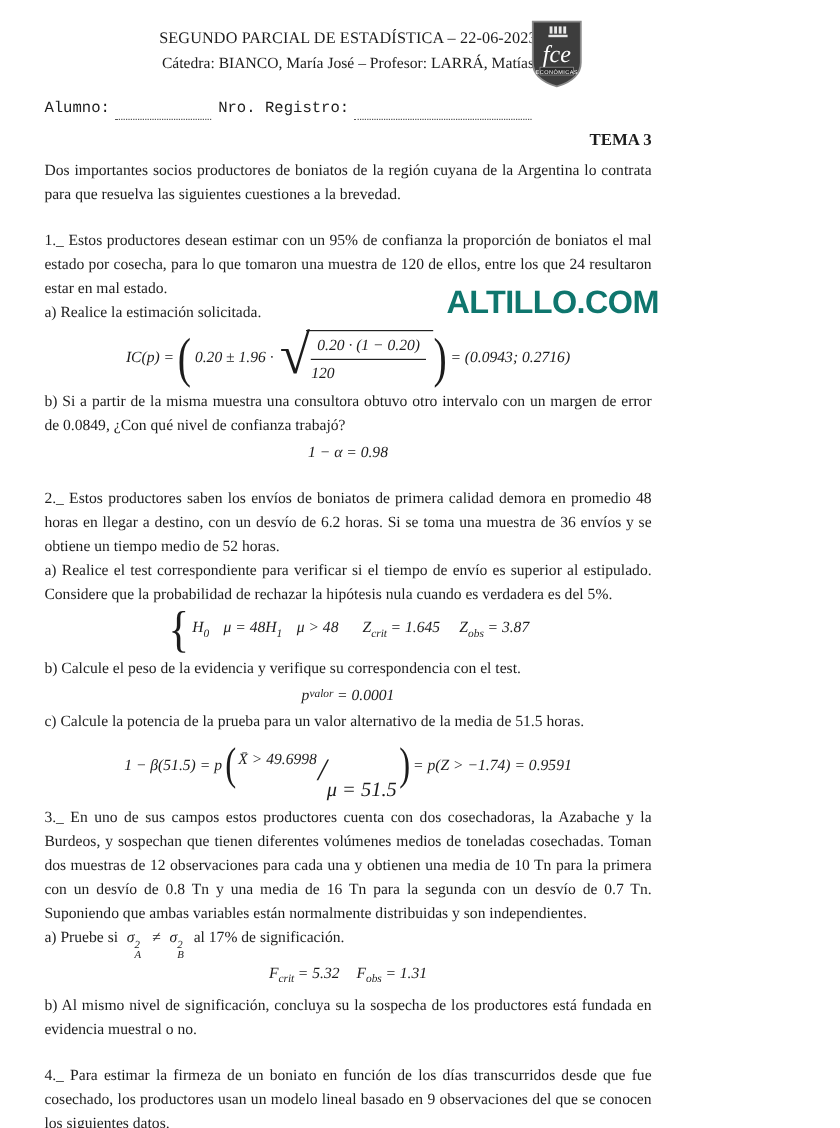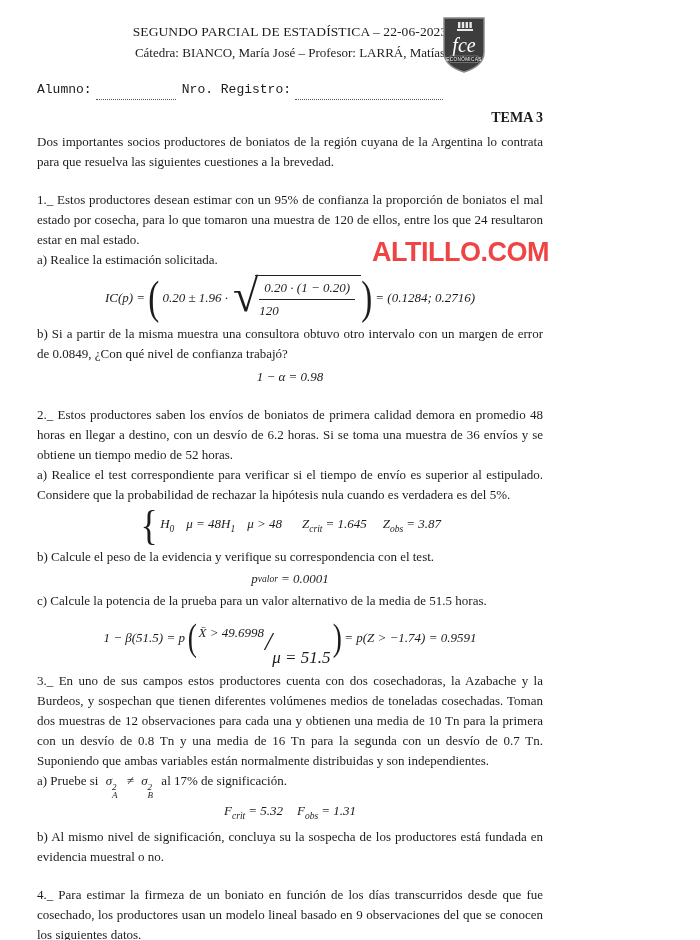--- a/index.html
+++ b/index.html
@@ -28,21 +28,21 @@
   
   .para{margin:0;}
   .mt{margin-top:18px;}
   .mt-lg{margin-top:12px;}
   .mt-sm{margin-top:2px;}
   
   .wm-row{position:relative;}
   .watermark{
     position:absolute;right:-6px;top:-8px;
     font-family:"Liberation Sans", sans-serif;font-weight:800;
-    font-size:27px;letter-spacing:-0.5px;color:#ef4444;
+    font-size:27px;letter-spacing:-0.5px;color:#0f766e;
   }
   
   .formula{display:flex;justify-content:center;align-items:center;
     font-style:italic;text-align:center;margin:4px 0;}
   .formula .sp{margin:0 3px;white-space:nowrap;}
   sub{font-size:9.5px;}
   .bigp{font-style:normal;font-size:46px;line-height:.8;font-weight:400;
     display:inline-block;transform:scaleX(.72);margin:0 -2px;}
   .bigp.md{font-size:38px;}
   .sqrt{display:inline-flex;align-items:center;margin-left:2px;}
@@ -116,21 +116,21 @@
     <span class="sqrt">
       <span class="rad">√</span>
       <span class="radicand">
         <span class="frac">
           <span class="num">0.20 · (1 − 0.20)</span>
           <span class="den">120</span>
         </span>
       </span>
     </span>
     <span class="bigp">)</span>
-    <span class="sp">= (0.1284; 0.2716)</span>
+    <span class="sp">= (0.0943; 0.2716)</span>
   </div>
 
   <p class="para">b) Si a partir de la misma muestra una consultora obtuvo otro intervalo con un margen de error de 0.0849, ¿Con qué nivel de confianza trabajó?</p>
   <div class="formula" style="margin:3px 0">
     <span>1 − α = 0.98</span>
   </div>
 
   <p class="para mt">2._ Estos productores saben los envíos de boniatos de primera calidad demora en promedio 48 horas en llegar a destino, con un desvío de 6.2 horas. Si se toma una muestra de 36 envíos y se obtiene un tiempo medio de 52 horas.</p>
   <p class="para">a) Realice el test correspondiente para verificar si el tiempo de envío es superior al estipulado. Considere que la probabilidad de rechazar la hipótesis nula cuando es verdadera es del 5%.</p>
 

